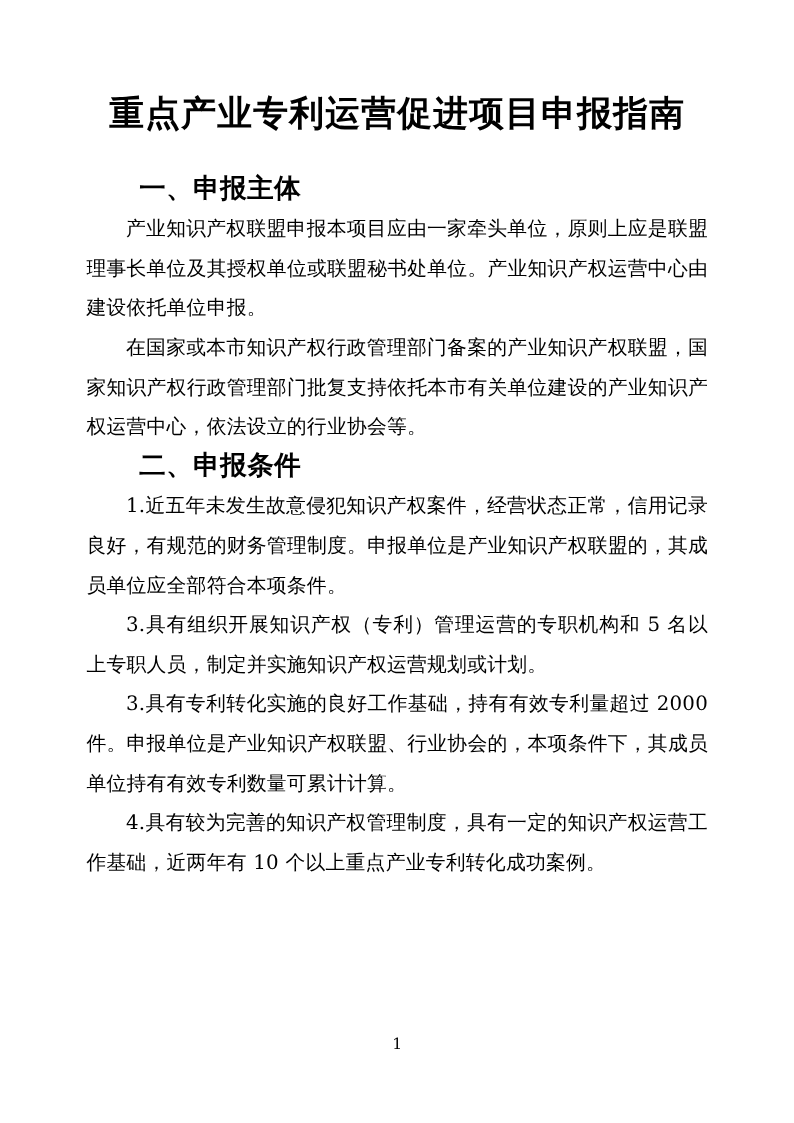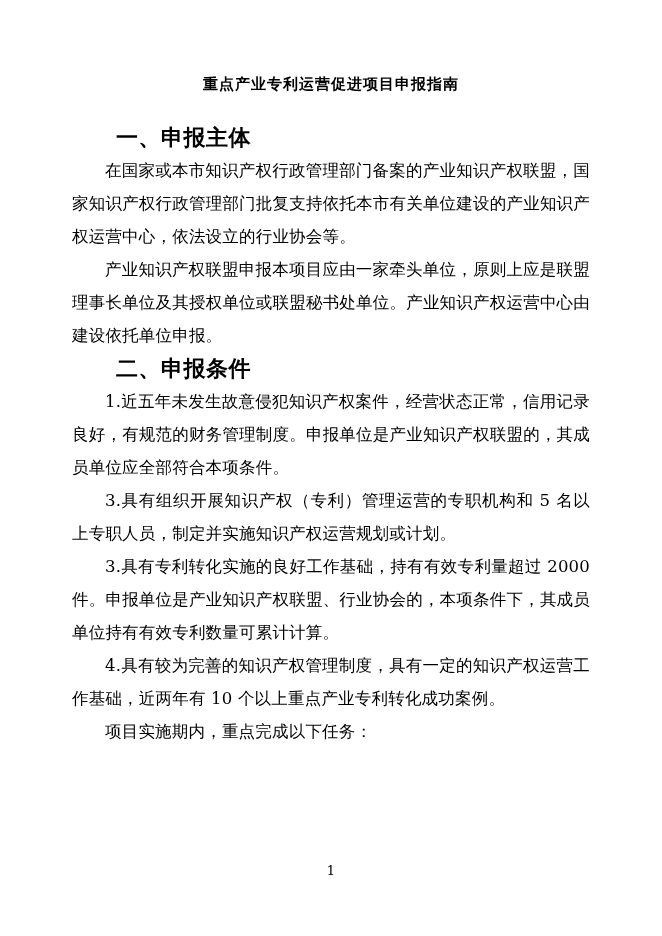--- a/index.html
+++ b/index.html
@@ -18,21 +18,21 @@
     position: relative;
     width: 662px;
     height: 936px;
     box-sizing: border-box;
     padding: 0 72px;
     background: #ffffff;
   }
   .doc-title {
     margin: 0;
     padding-top: 74px;
-    font-size: 15px;
+    font-size: 29px;
     font-weight: bold;
     text-align: center;
     letter-spacing: 1px;
     line-height: 1.4;
     white-space: nowrap;
   }
   .body-block {
     margin-top: 26px;
   }
   .heading {
@@ -63,24 +63,23 @@
   }
 </style>
 </head>
 <body>
 
 <div class="page">
   <h1 class="doc-title">重点产业专利运营促进项目申报指南</h1>
 
   <div class="body-block">
     <p class="heading">一、申报主体</p>
+    <p class="para">产业知识产权联盟申报本项目应由一家牵头单位，原则上应是联盟理事长单位及其授权单位或联盟秘书处单位。产业知识产权运营中心由建设依托单位申报。</p>
     <p class="para">在国家或本市知识产权行政管理部门备案的产业知识产权联盟，国家知识产权行政管理部门批复支持依托本市有关单位建设的产业知识产权运营中心，依法设立的行业协会等。</p>
-    <p class="para">产业知识产权联盟申报本项目应由一家牵头单位，原则上应是联盟理事长单位及其授权单位或联盟秘书处单位。产业知识产权运营中心由建设依托单位申报。</p>
     <p class="heading">二、申报条件</p>
     <p class="para">1.近五年未发生故意侵犯知识产权案件，经营状态正常，信用记录良好，有规范的财务管理制度。申报单位是产业知识产权联盟的，其成员单位应全部符合本项条件。</p>
     <p class="para">3.具有组织开展知识产权（专利）管理运营的专职机构和 5 名以上专职人员，制定并实施知识产权运营规划或计划。</p>
     <p class="para">3.具有专利转化实施的良好工作基础，持有有效专利量超过 2000 件。申报单位是产业知识产权联盟、行业协会的，本项条件下，其成员单位持有有效专利数量可累计计算。</p>
     <p class="para">4.具有较为完善的知识产权管理制度，具有一定的知识产权运营工作基础，近两年有 10 个以上重点产业专利转化成功案例。</p>
-    <p class="para">项目实施期内，重点完成以下任务：</p>
   </div>
 
   <div class="page-number">1</div>
 </div>
 
 </body></html>

